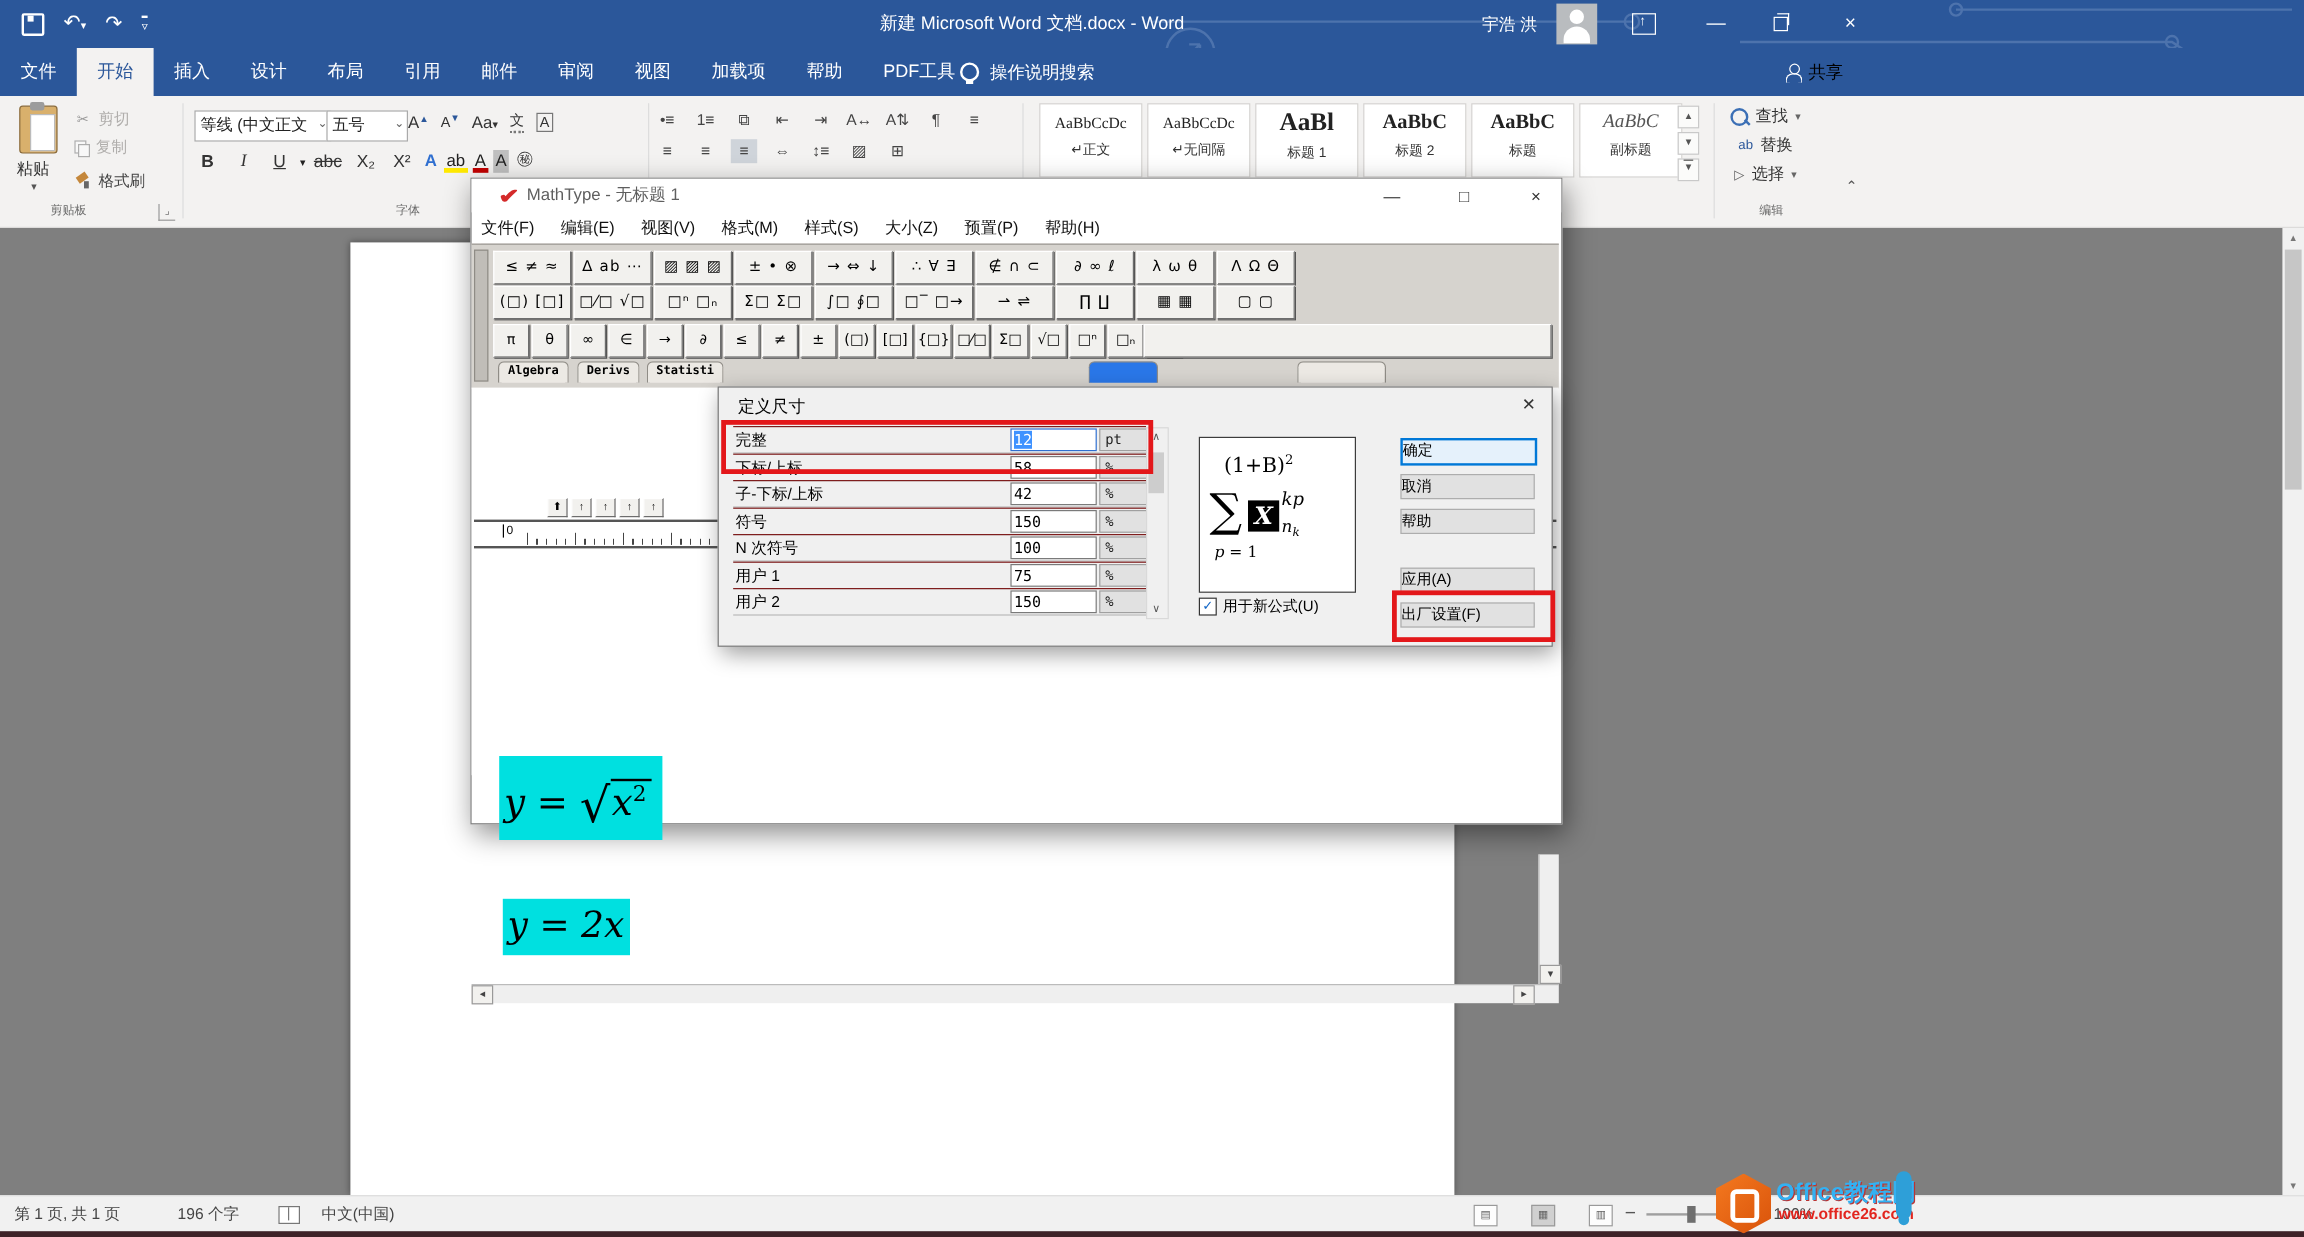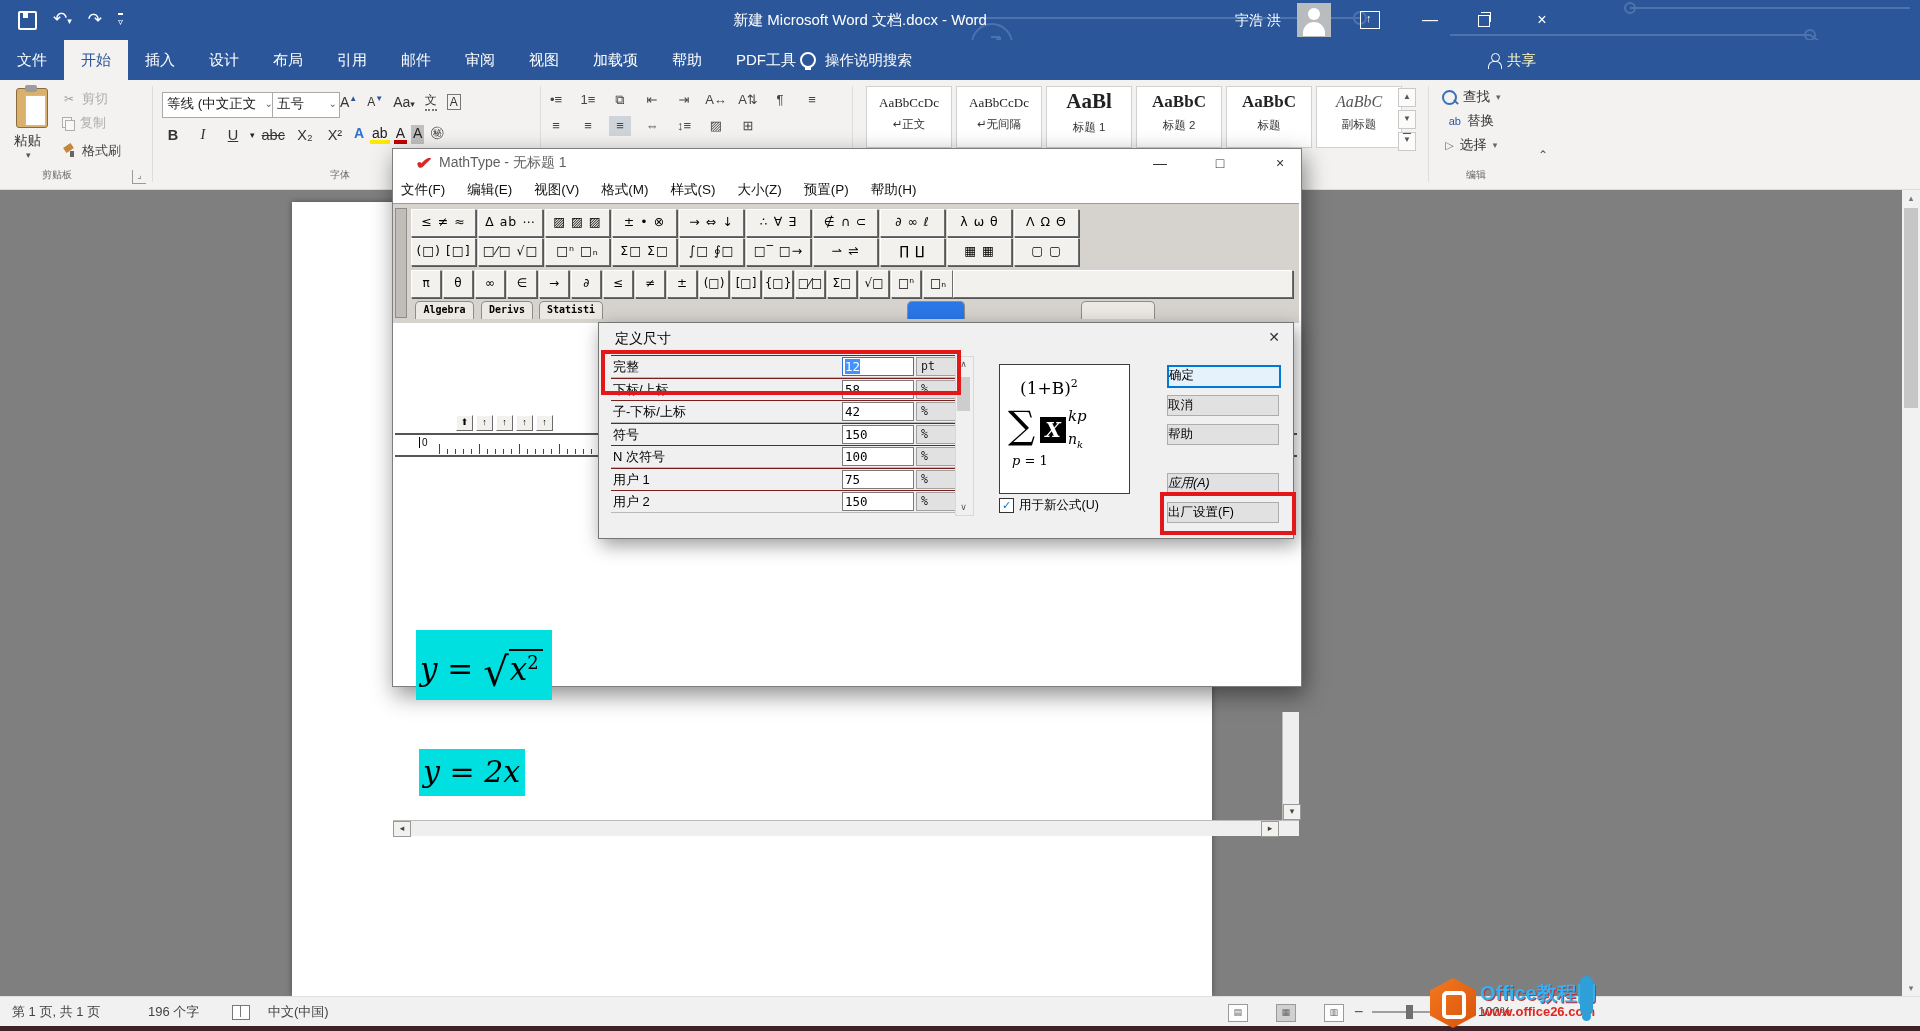--- a/index.html
+++ b/index.html
@@ -23,21 +23,21 @@
   .wbtn{top:0;width:44px;height:40px;line-height:40px;text-align:center;color:#fff;font-size:16px;}
   .restore-glyph{position:relative;display:inline-block;width:10px;height:10px;border:1px solid #fff;vertical-align:middle;}
   .restore-glyph::after{content:"";position:absolute;left:2px;top:-4px;width:9px;height:9px;border:1px solid #fff;border-bottom:none;border-left:none;}
   
   .tabrow{left:0;top:40px;width:1920px;height:40px;background:#2b579a;display:flex;align-items:stretch;}
   .wtab{padding:0 17px;line-height:40px;font-size:15px;color:#fff;white-space:nowrap;}
   .wtab.active{background:#f3f2f1;color:#2b579a;}
   .searchbox{left:800px;top:40px;height:40px;display:flex;align-items:center;gap:9px;color:#fff;font-size:14.5px;}
   .bulb{width:12px;height:12px;border:2px solid #fff;border-radius:50%;position:relative;}
   .bulb::after{content:"";position:absolute;left:3px;top:12px;width:6px;height:4px;background:#fff;}
-  .share{left:1488px;top:40px;height:40px;display:flex;align-items:center;gap:7px;color:#fef9c3;font-size:14.5px;}
+  .share{left:1488px;top:40px;height:40px;display:flex;align-items:center;gap:7px;color:#000000;font-size:14.5px;}
   .person{width:12px;height:14px;position:relative;}
   .person::before{content:"";position:absolute;left:3px;top:0;width:7px;height:7px;border-radius:50%;border:1.5px solid #fff;}
   .person::after{content:"";position:absolute;left:0;top:8px;width:12px;height:7px;border-radius:6px 6px 0 0;border:1.5px solid #fff;border-bottom:none;}
   
   .ribbon{left:0;top:80px;width:1920px;height:109px;background:#f3f2f1;border-bottom:1px solid #dcdbda;}
   .gsep{position:absolute;top:6px;width:1px;height:96px;background:#ddd;}
   .glabel{position:absolute;top:88px;font-size:10px;color:#6a6a6a;white-space:nowrap;}
   .launch{position:absolute;top:90px;width:13px;height:13px;border:1px solid #9a9a9a;border-top:none;border-right:none;font-size:9px;color:#777;text-align:center;line-height:11px;}
   .paste-ic{position:absolute;left:16px;top:8px;width:30px;height:38px;background:#d9b06c;border:1px solid #8a6b3c;border-radius:3px;}
   .paste-ic::before{content:"";position:absolute;left:8px;top:-4px;width:12px;height:7px;background:#9c9c9c;border-radius:2px;}
@@ -542,21 +542,21 @@
       <div class="pv-under"><span class="mi">p</span><span> = 1</span></div>
     </div>
     <div class="dscheck">
       <span class="cbox">✓</span>
       <span>用于新公式(U)</span>
     </div>
     <div id="dlgbtns">
         <div class="dsbtn def" style="top: 42px;">确定</div>
         <div class="dsbtn" style="top: 72px;">取消</div>
         <div class="dsbtn" style="top: 101px;">帮助</div>
-        <div class="dsbtn" style="top: 150px; font-style: italic;">应用(A)</div>
+        <div class="dsbtn" style="top: 150px;">应用(A)</div>
         <div class="dsbtn" style="top: 179px;">出厂设置(F)</div>
       </div>
   </div>
 
   <div class="abs anno" style="left:601px;top:350px;width:352px;height:37px"></div>
   <div class="abs anno" style="left:1160px;top:492px;width:128px;height:35px"></div>
 
   <div class="abs wm">
     <div class="hex"></div>
     <div class="wmt1">Office教程网</div>

